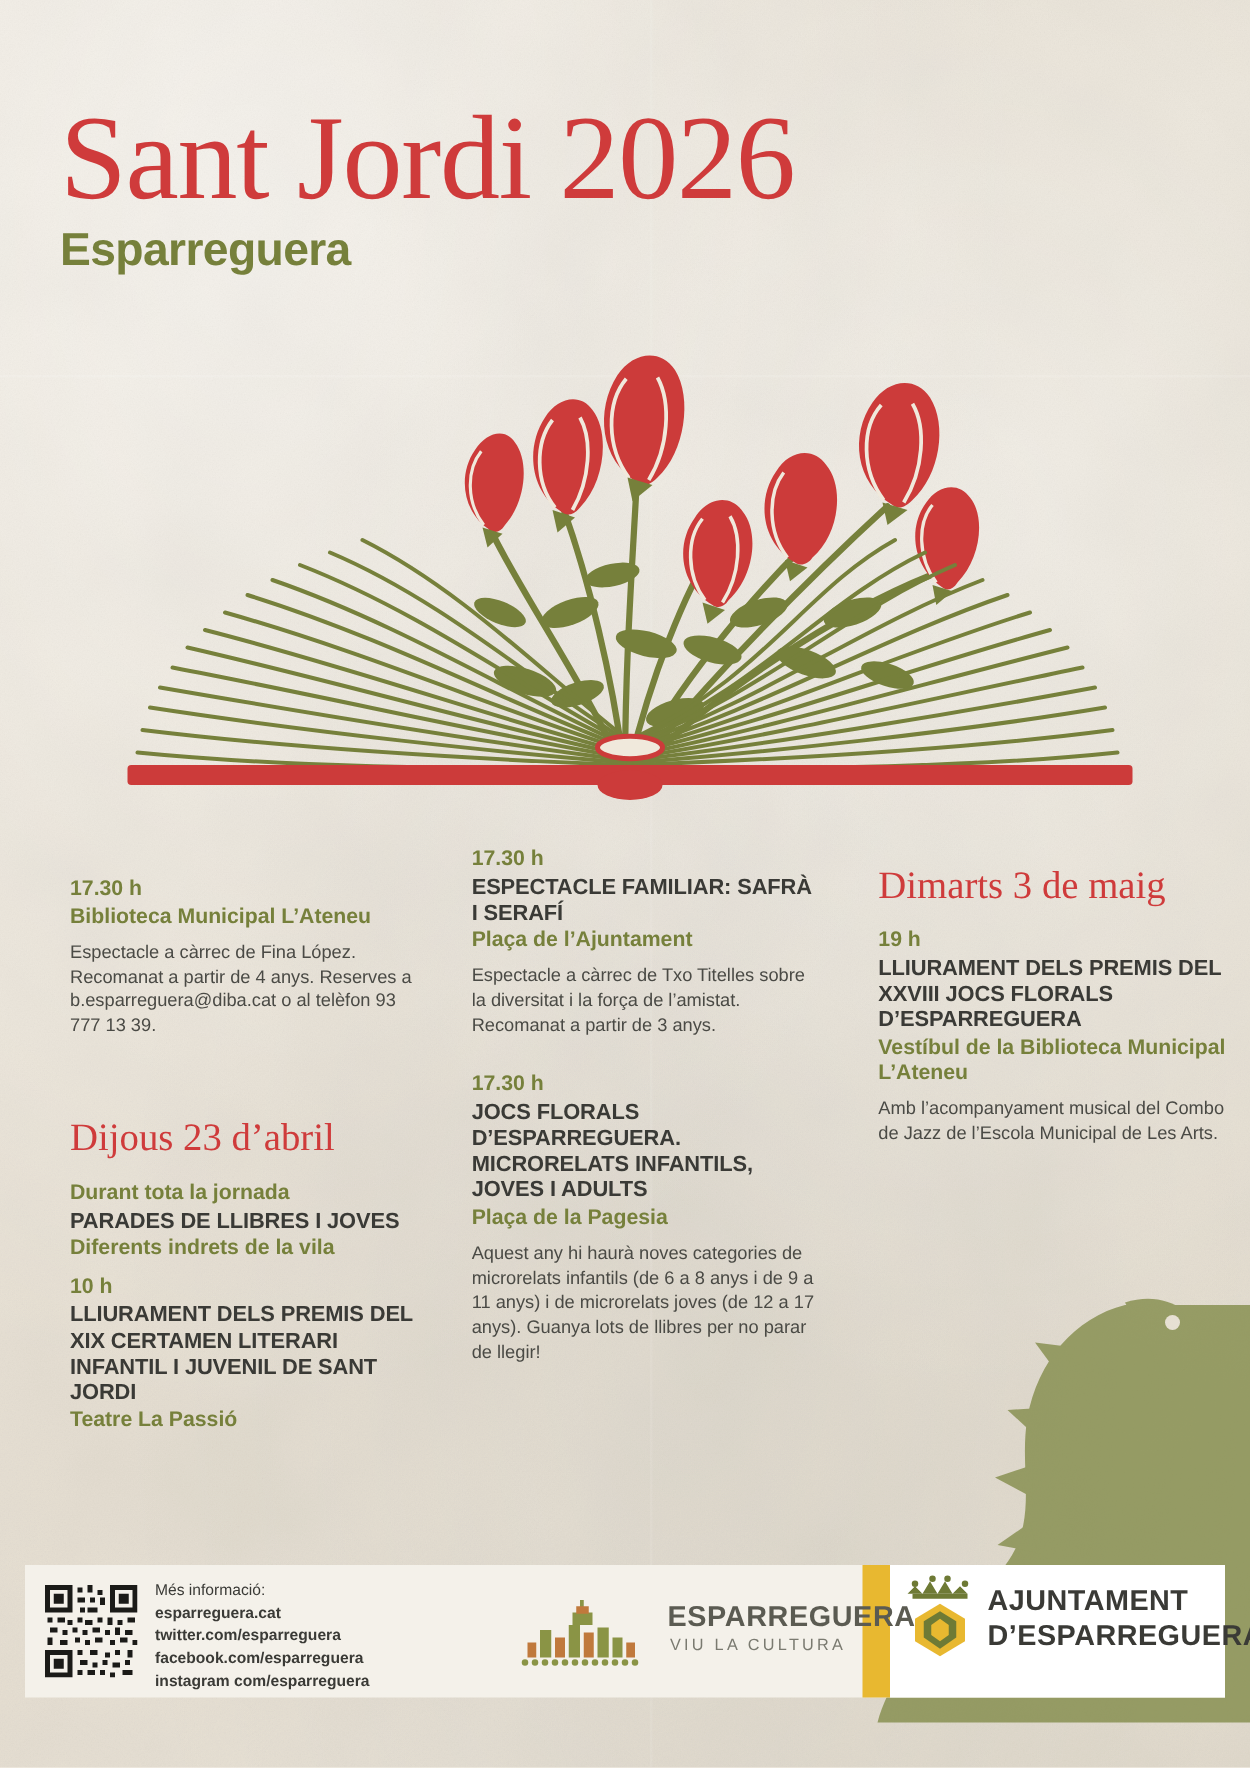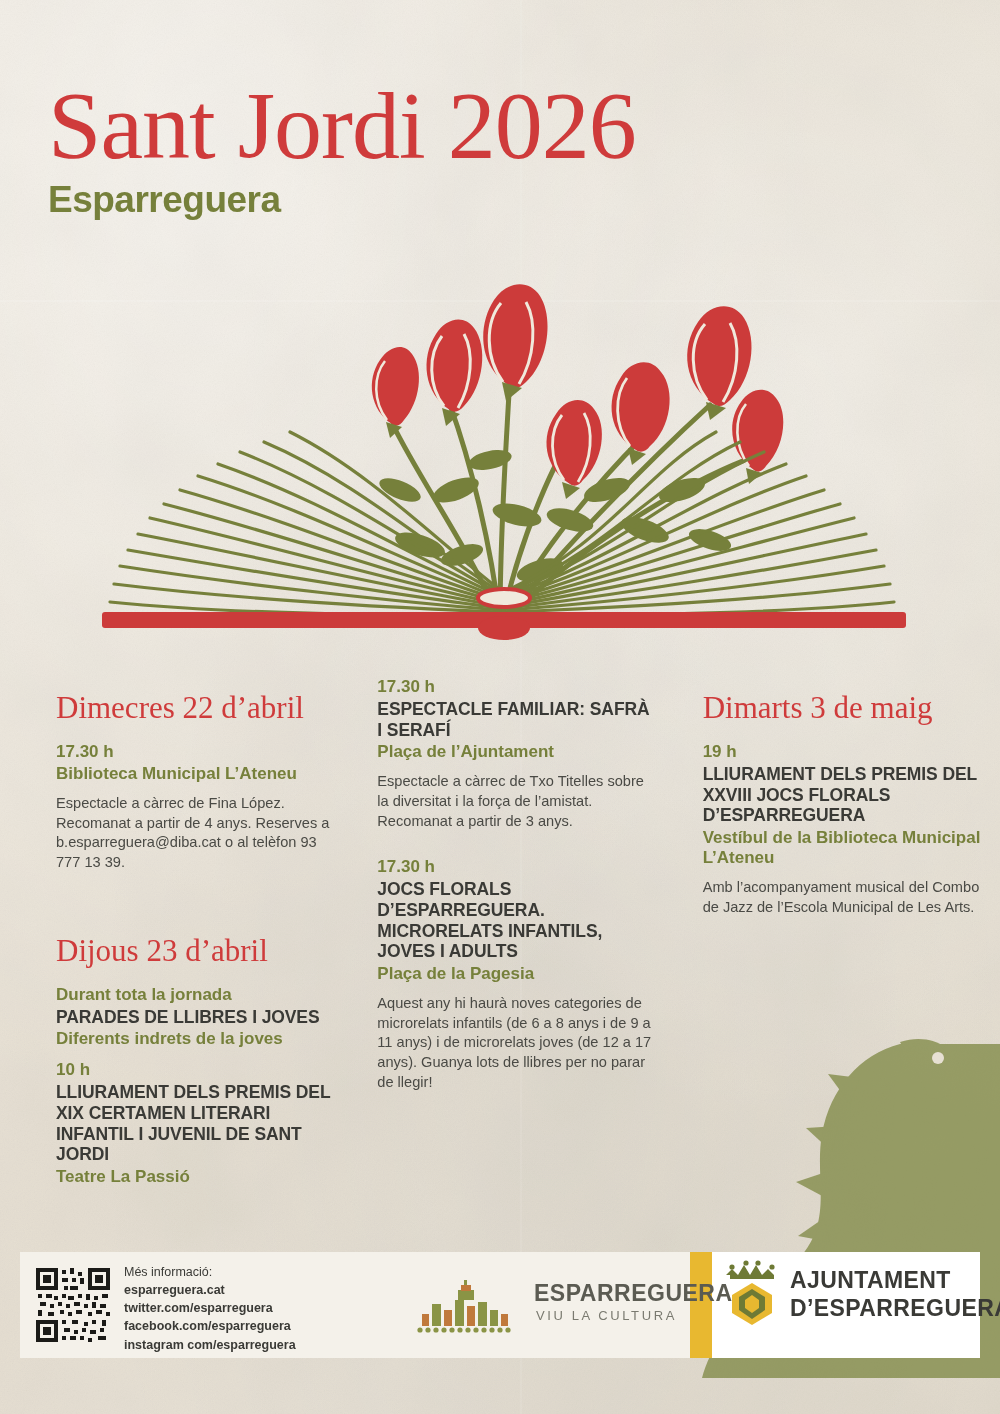--- a/index.html
+++ b/index.html
@@ -361,36 +361,35 @@
       <path d="M246 300 l-34 4 l22 -24 z"></path>
       <path d="M270 336 l-34 14 l16 -28 z"></path>
       <path d="M300 58 c30 -10 56 6 60 26 c4 20 -14 34 -30 30 z"></path>
     </g>
     <circle cx="338" cy="74" r="6" fill="#e9e2d5"></circle>
   </svg>
 
   <div class="columns">
 
     <div class="col col1">
-      <div class="daytitle">Dimecres 22 d’abril</div>
 
       <div class="block">
         <div class="time">17.30 h</div>
         <div class="place">Biblioteca Municipal L’Ateneu</div>
         <div class="desc">Espectacle a càrrec de Fina López. Recomanat a partir de 4 anys. Reserves a b.esparreguera@diba.cat o al telèfon 93 777 13 39.</div>
       </div>
 
       <div class="gap-lg"></div>
 
       <div class="daytitle">Dijous 23 d’abril</div>
 
       <div class="block">
         <div class="time">Durant tota la jornada</div>
         <div class="evtitle">PARADES DE LLIBRES I JOVES</div>
-        <div class="place">Diferents indrets de la joves</div>
+        <div class="place">Diferents indrets de la vila</div>
       </div>
 
       <div class="block">
         <div class="time">10 h</div>
         <div class="evtitle">LLIURAMENT DELS PREMIS DEL XIX CERTAMEN LITERARI INFANTIL I JUVENIL DE SANT JORDI</div>
         <div class="place">Teatre La Passió</div>
       </div>
     </div>
 
     <div class="col col2" style="margin-top:-24px">

